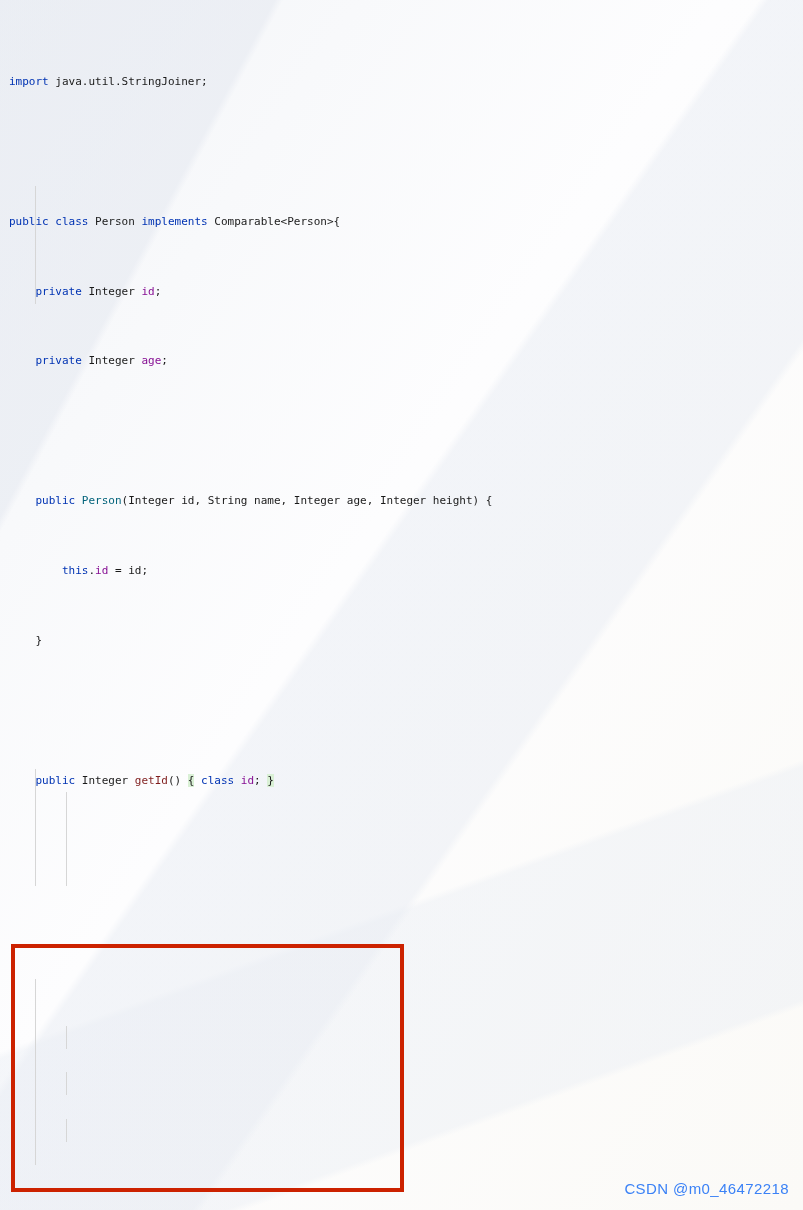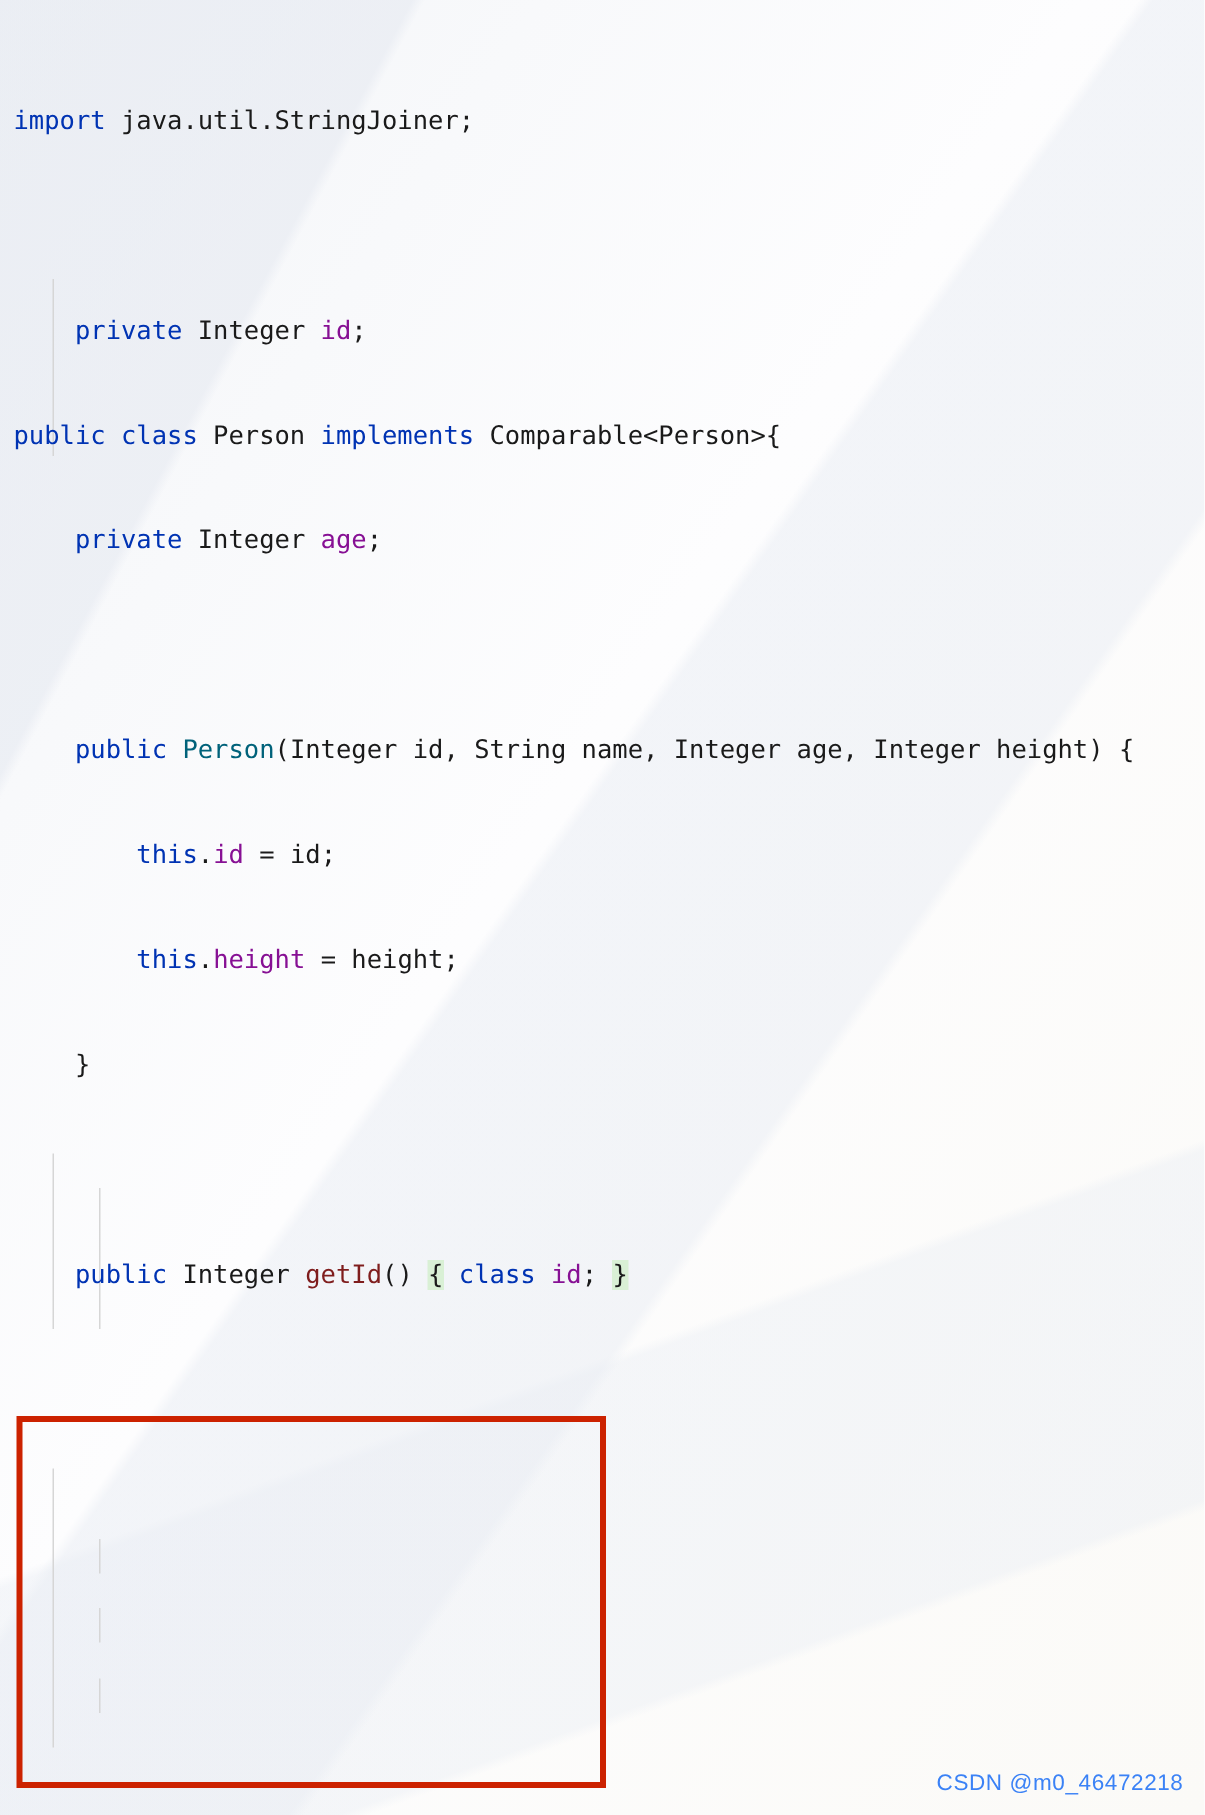--- a/index.html
+++ b/index.html
@@ -23,21 +23,21 @@
       linear-gradient(118deg, rgba(228,232,240,0.55) 0%, rgba(228,232,240,0.55) 19%, rgba(255,255,255,0) 19.6%, rgba(255,255,255,0) 100%),
       linear-gradient(125deg, rgba(255,255,255,0) 0%, rgba(255,255,255,0) 46%, rgba(232,236,243,0.5) 46.6%, rgba(232,236,243,0.5) 63%, rgba(255,255,255,0) 63.6%, rgba(255,255,255,0) 100%),
       linear-gradient(160deg, rgba(255,255,255,0) 0%, rgba(255,255,255,0) 70%, rgba(234,238,244,0.45) 70.5%, rgba(234,238,244,0.45) 86%, rgba(255,255,255,0) 86.5%),
       linear-gradient(to bottom right, #f3f5f8 0%, #fdfdfe 45%, #fbfaf7 100%);
     pointer-events: none;
   }
   #code {
     position: absolute;
     inset: 0;
     padding: 0;
-    font-size: 17px;
+    font-size: 11px;
     line-height: 23.3px;
     white-space: pre;
     color: #1a1a1a;
   }
   .ln {
     position: relative;
     height: 23.3px;
     padding-left: 9px;
     white-space: pre;
   }
@@ -89,27 +89,26 @@
   <div class="guide" style="left:66px; top:792px; height:94px;"></div>
   <div class="guide" style="left:35px; top:979px; height:186px;"></div>
   <div class="guide" style="left:66px; top:1026px; height:23px;"></div>
   <div class="guide" style="left:66px; top:1072px; height:23px;"></div>
   <div class="guide" style="left:66px; top:1119px; height:23px;"></div>
 
   <div id="code">
 
     <div class="ln"><span class="kw">import</span><span class="plain"> java.util.StringJoiner;</span></div>
     <div class="ln"> </div>
+    <div class="ln"><span class="kw">public class</span><span class="type"> Person </span><span class="kw">implements</span><span class="type"> Comparable&lt;Person&gt;{</span></div>
     <div class="ln"><span class="plain">    </span><span class="kw">private</span><span class="type"> Integer </span><span class="fld">id</span><span class="plain">;</span></div>
-    <div class="ln"><span class="kw">public class</span><span class="type"> Person </span><span class="kw">implements</span><span class="type"> Comparable&lt;Person&gt;{</span></div>
     <div class="ln"><span class="plain">    </span><span class="kw">private</span><span class="type"> Integer </span><span class="fld">age</span><span class="plain">;</span></div>
     <div class="ln"> </div>
     <div class="ln"><span class="plain">    </span><span class="kw">public </span><span class="mth">Person</span><span class="plain">(Integer id, String name, Integer age, Integer height) {</span></div>
     <div class="ln"><span class="plain">        </span><span class="kw">this</span><span class="plain">.</span><span class="fld">id</span><span class="plain"> = id;</span></div>
-    <div class="ln"><span class="plain">        </span><span class="kw">this</span><span class="plain">.</span><span class="fld">height</span><span class="plain"> = height;</span></div>
     <div class="ln"><span class="plain">    }</span></div>
     <div class="ln"> </div>
     <div class="ln"><span class="plain">    </span><span class="kw">public </span><span class="type">Integer </span><span class="mth-unused">getId</span><span class="plain">() </span><span class="brace-hl">{</span><span class="plain"> </span><span class="kw">class</span><span class="plain"> </span><span class="fld">id</span><span class="plain">; </span><span class="brace-hl">}</span></div>
     <div class="ln"> </div>
     
     
     
     
     
     

